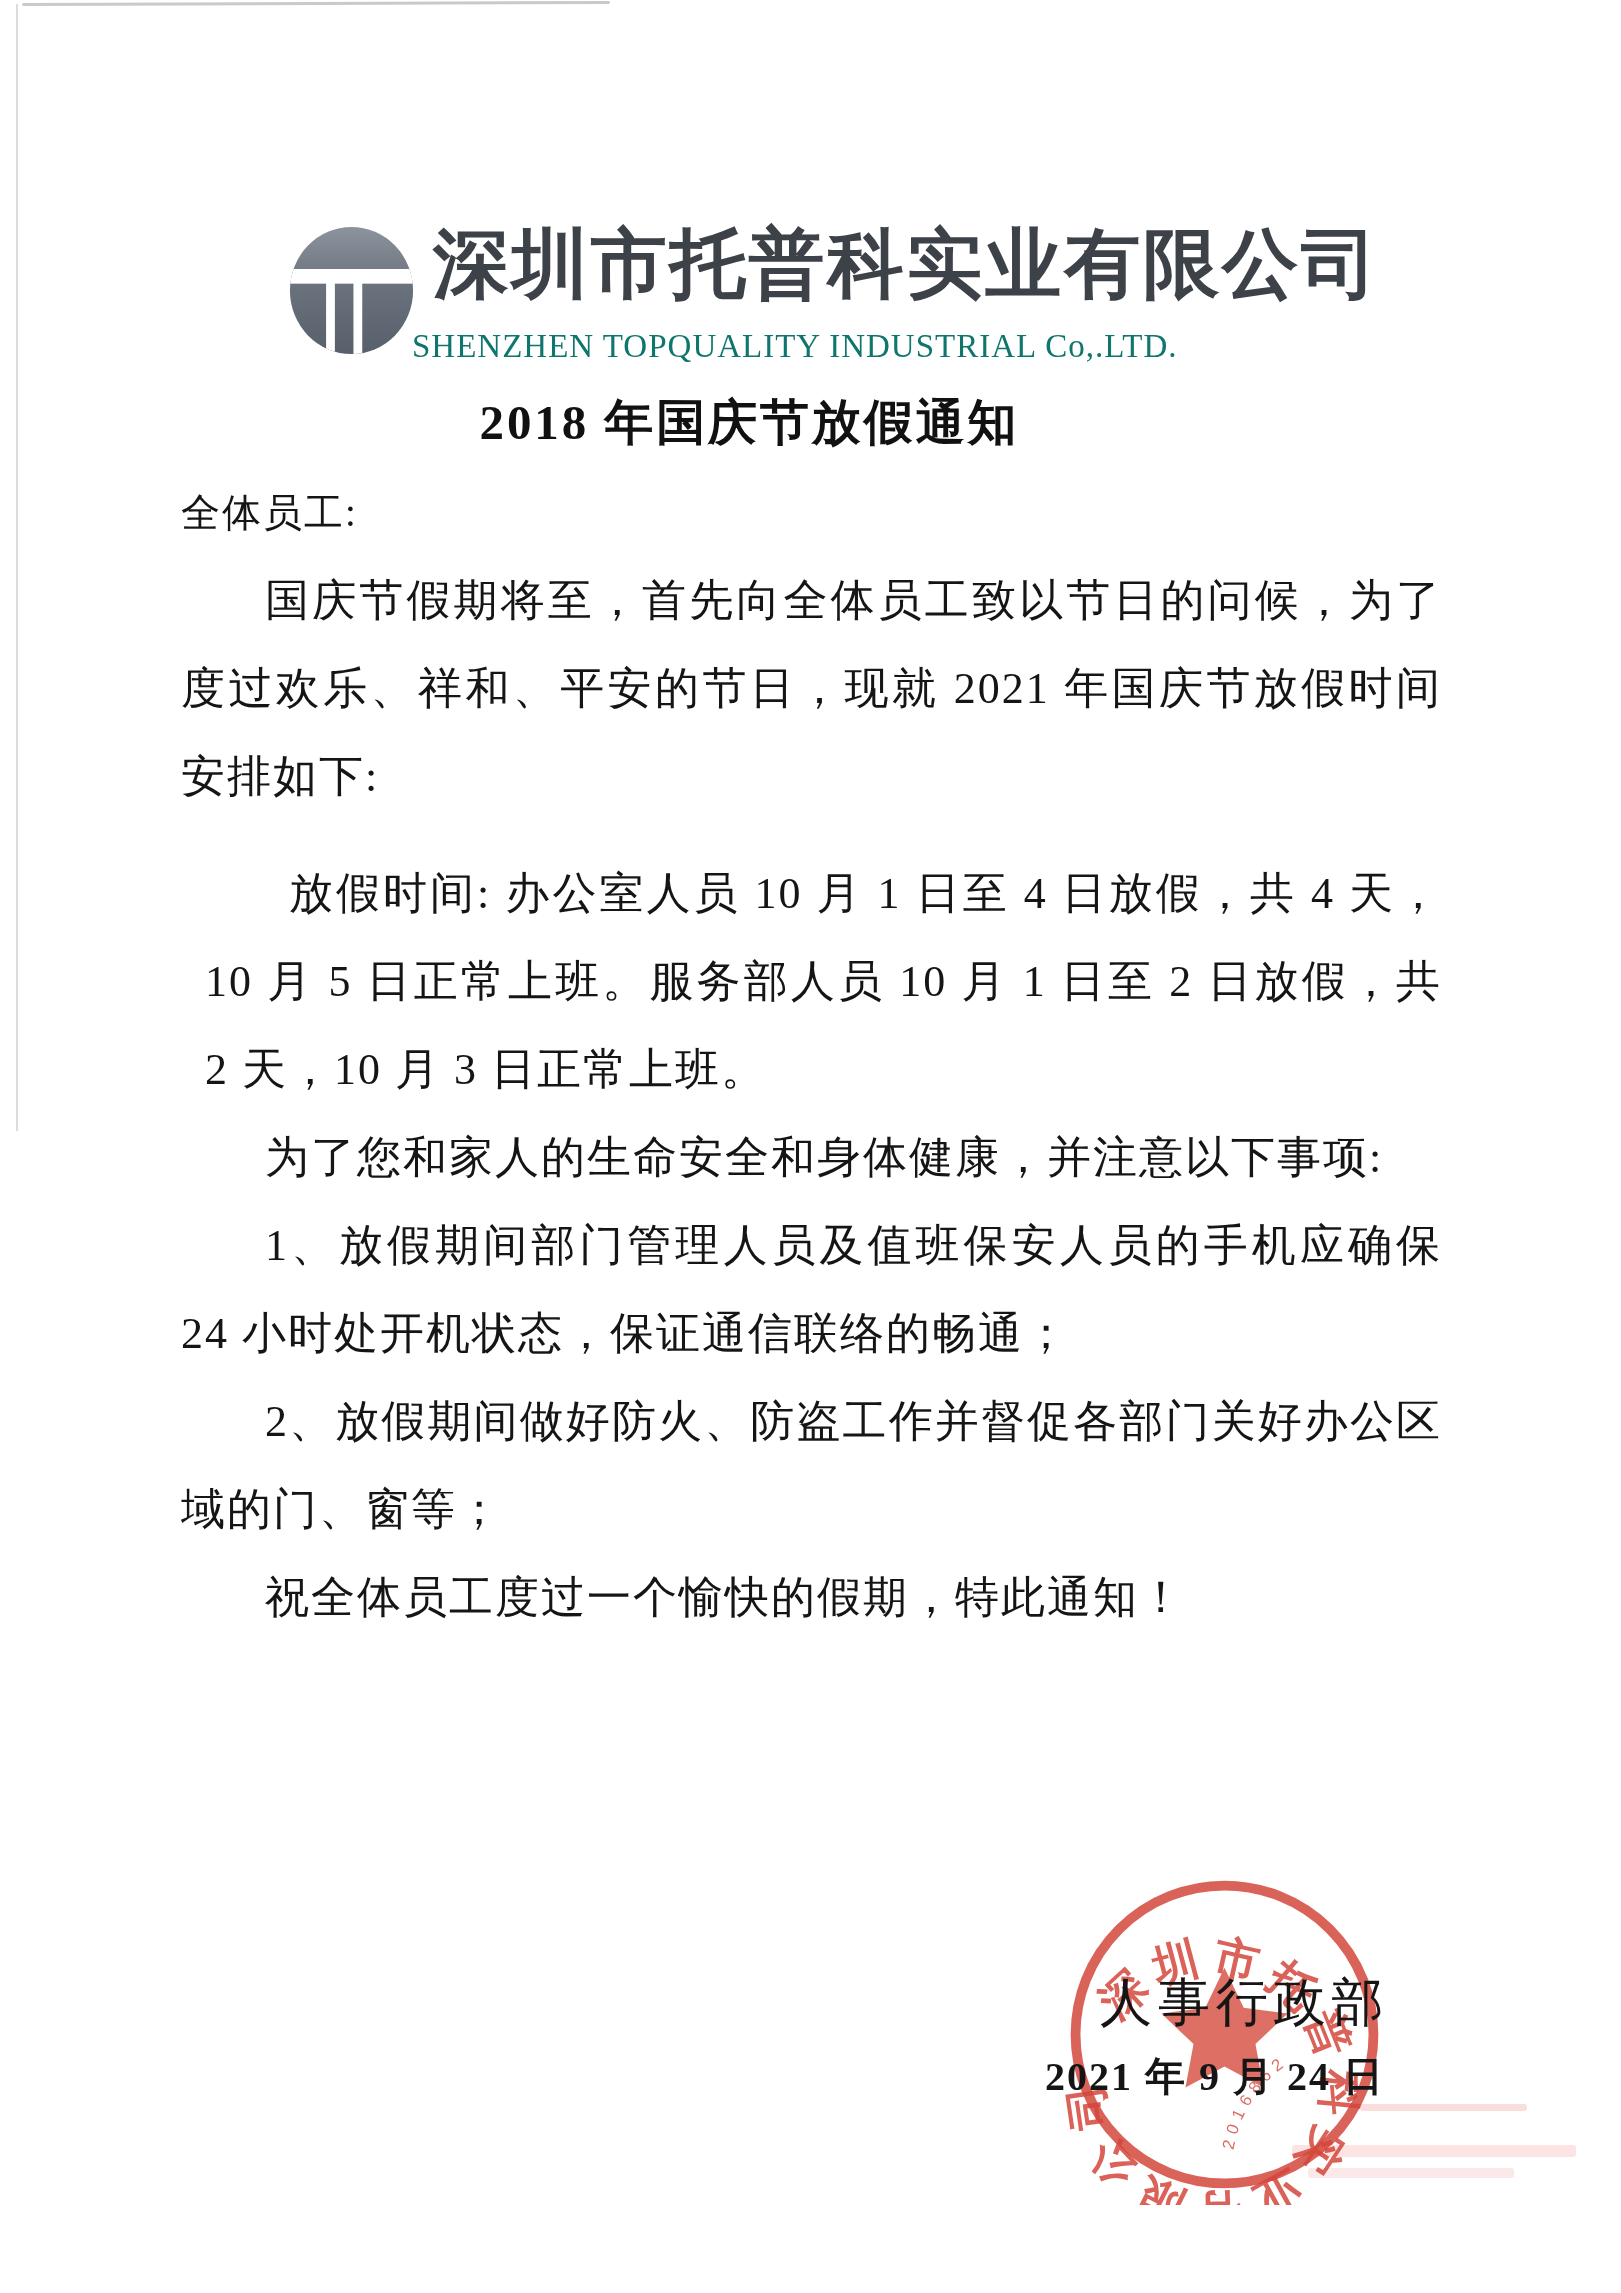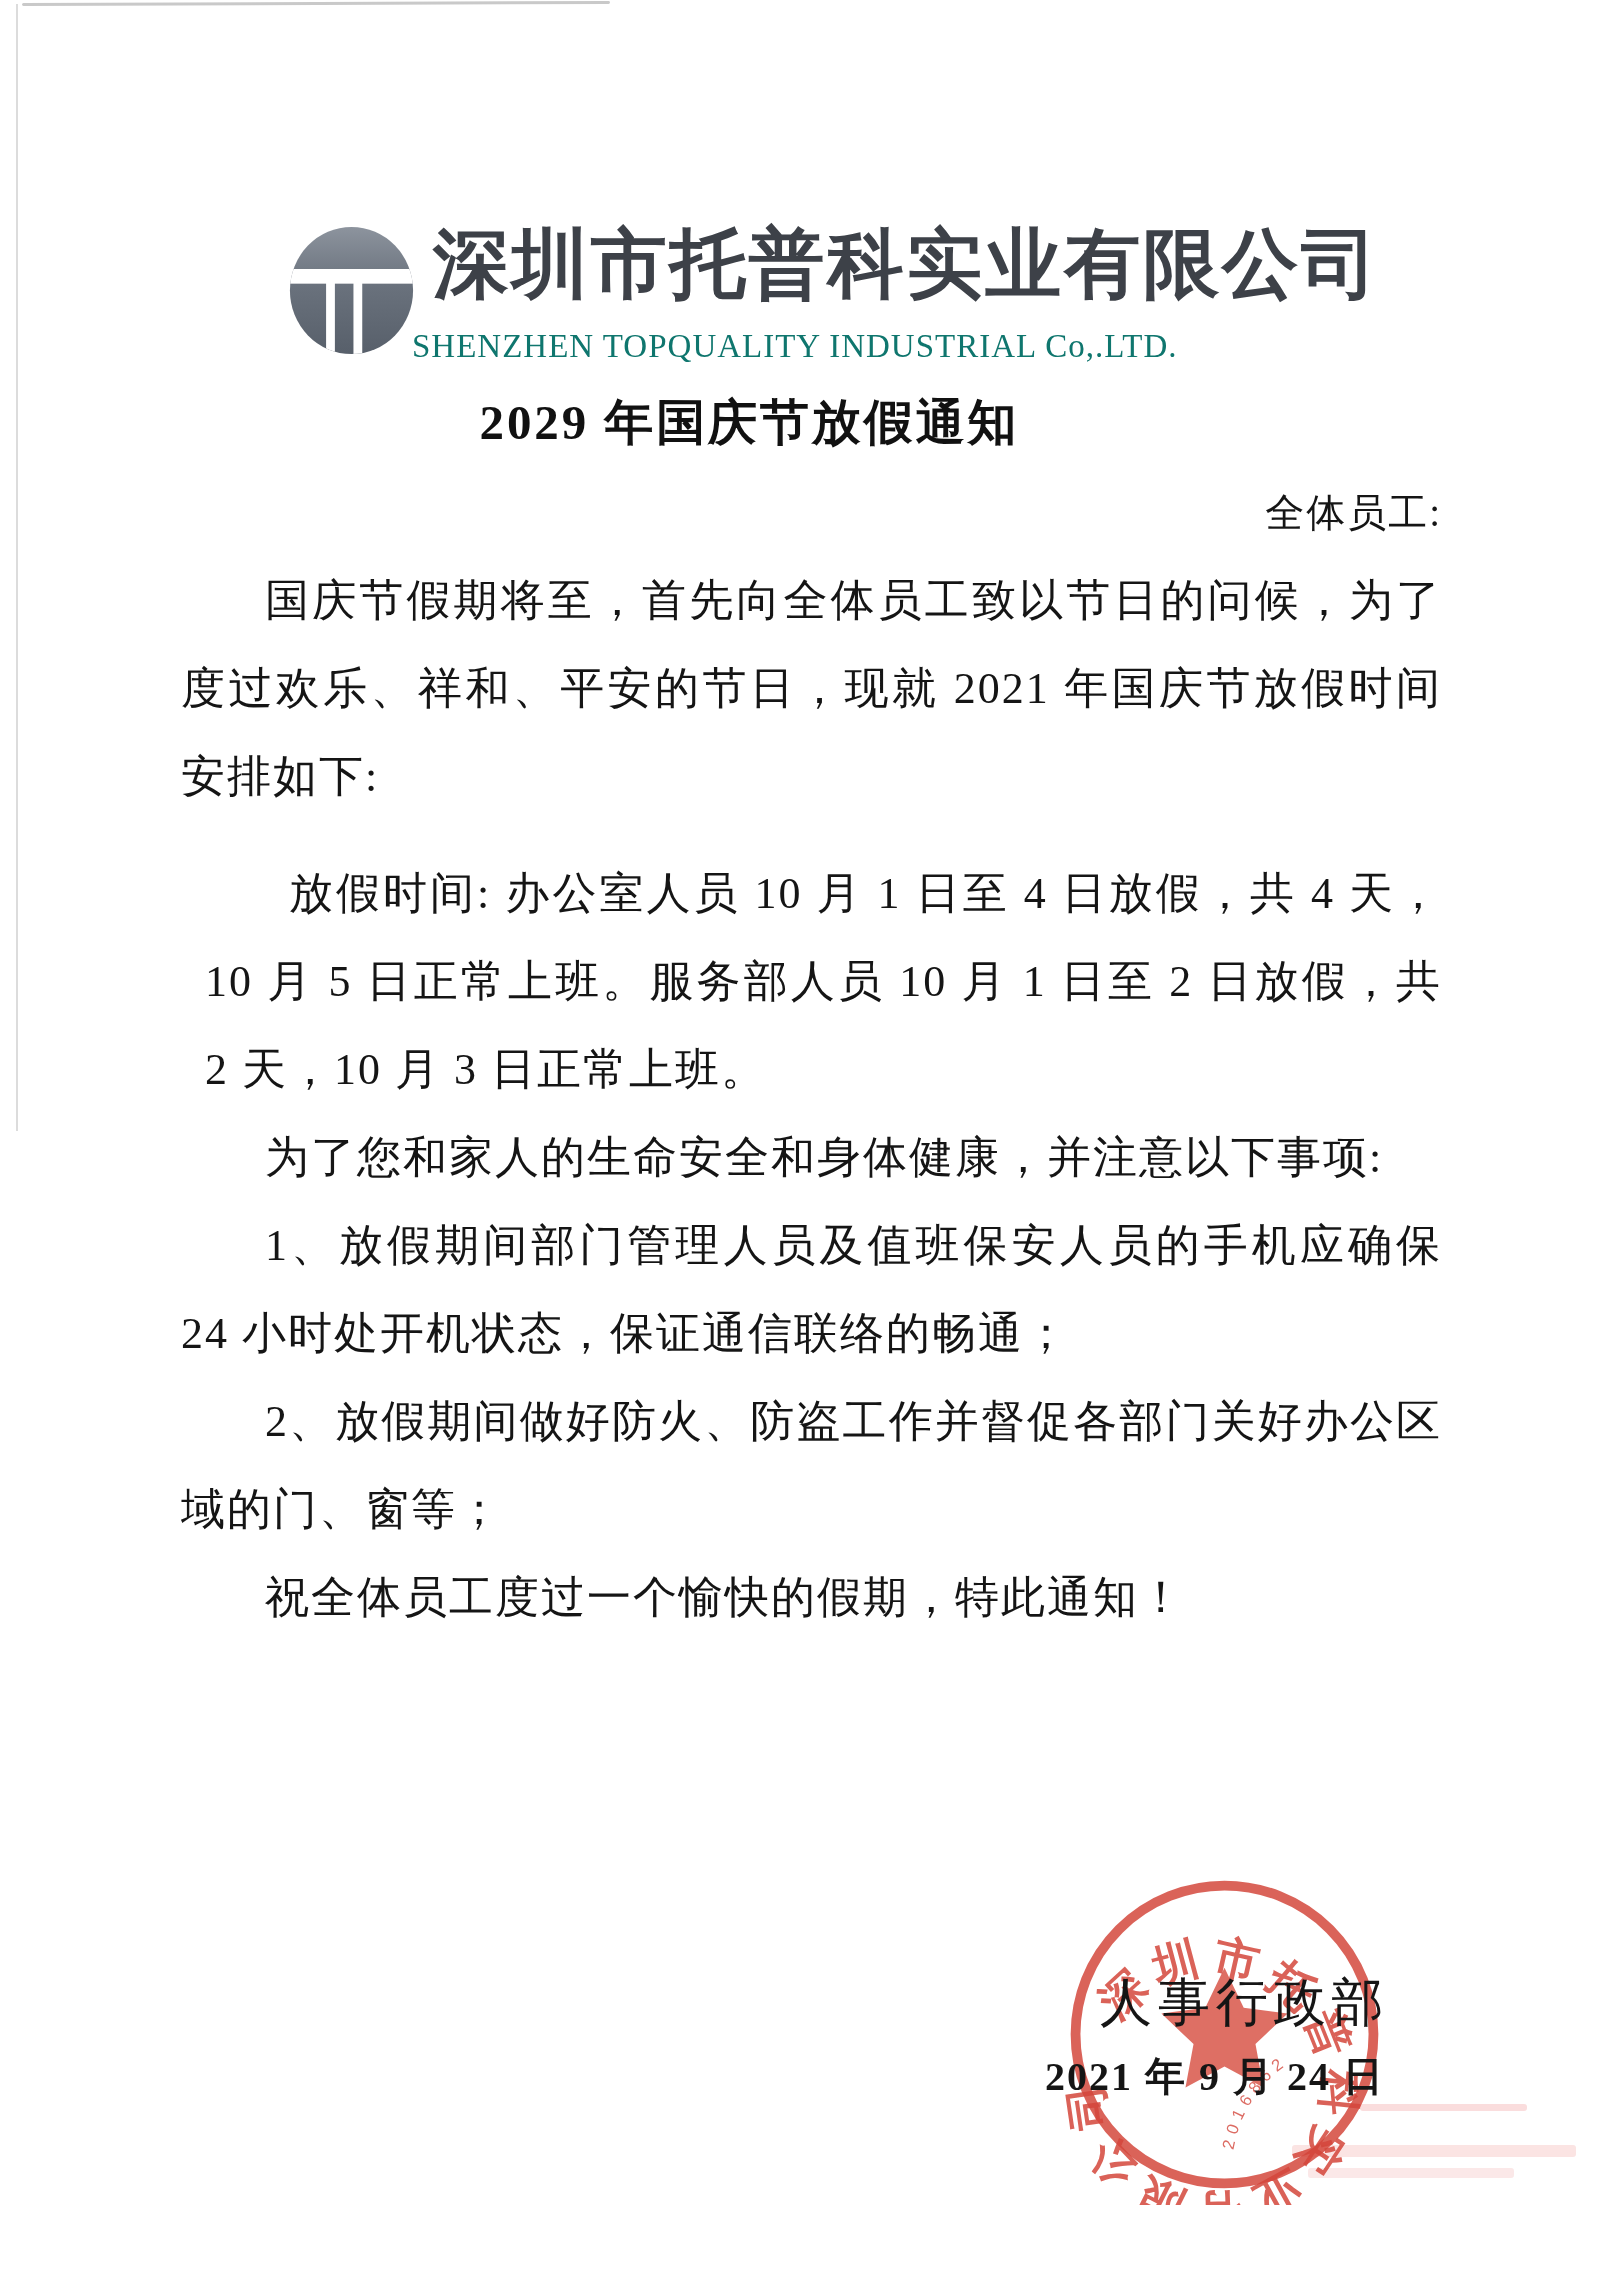--- a/index.html
+++ b/index.html
@@ -32,21 +32,21 @@
   .title-row{position:absolute;left:181px;top:390px;width:1259px;text-align:center;}
   .doc-title{
     position:relative;left:-61px;
     font-size:49px;font-weight:700;letter-spacing:2.9px;color:#111;
     white-space:nowrap;
   }
 
   
   .doc-body{position:absolute;left:181px;top:469px;width:1261px;}
   .salutation{
-    font-size:39px;line-height:88px;letter-spacing:2px;margin:0;text-align:right;
+    font-size:39px;line-height:88px;letter-spacing:2px;margin:0;
   }
   .para{
     font-size:44px;line-height:88px;letter-spacing:2px;margin:0;
     text-align:justify;text-indent:84px;
   }
   .para--gap{margin-top:29px;margin-left:24px;}
 
   
   .sig-dept{
     position:absolute;left:1100px;top:1968px;z-index:3;
@@ -85,21 +85,21 @@
       <rect x="0" y="0" width="132" height="132" fill="url(#logoGrad)"></rect>
       <rect x="-4" y="44" width="140" height="15" fill="#ffffff"></rect>
       <rect x="40" y="44" width="9" height="92" fill="#ffffff"></rect>
       <rect x="68" y="44" width="9" height="92" fill="#ffffff"></rect>
     </g>
   </svg>
 </div>
 <div class="company-cn">深圳市托普科实业有限公司</div>
 <div class="company-en">SHENZHEN TOPQUALITY INDUSTRIAL Co,.LTD.</div>
 <div class="title-row">
-  <span class="doc-title">2029 年国庆节放假通知</span>
+  <span class="doc-title">2018 年国庆节放假通知</span>
 </div>
 
 <div class="doc-body">
   <p class="salutation">全体员工:</p>
   <p class="para">国庆节假期将至，首先向全体员工致以节日的问候，为了度过欢乐、祥和、平安的节日，现就 2021 年国庆节放假时间安排如下:</p>
   <p class="para para--gap">放假时间: 办公室人员 10 月 1 日至 4 日放假，共 4 天，10 月 5 日正常上班。服务部人员 10 月 1 日至 2 日放假，共 2 天，10 月 3 日正常上班。</p>
   <p class="para">为了您和家人的生命安全和身体健康，并注意以下事项:</p>
   <p class="para">1、放假期间部门管理人员及值班保安人员的手机应确保 24 小时处开机状态，保证通信联络的畅通；</p>
   <p class="para">2、放假期间做好防火、防盗工作并督促各部门关好办公区域的门、窗等；</p>
   <p class="para">祝全体员工度过一个愉快的假期，特此通知！</p>

